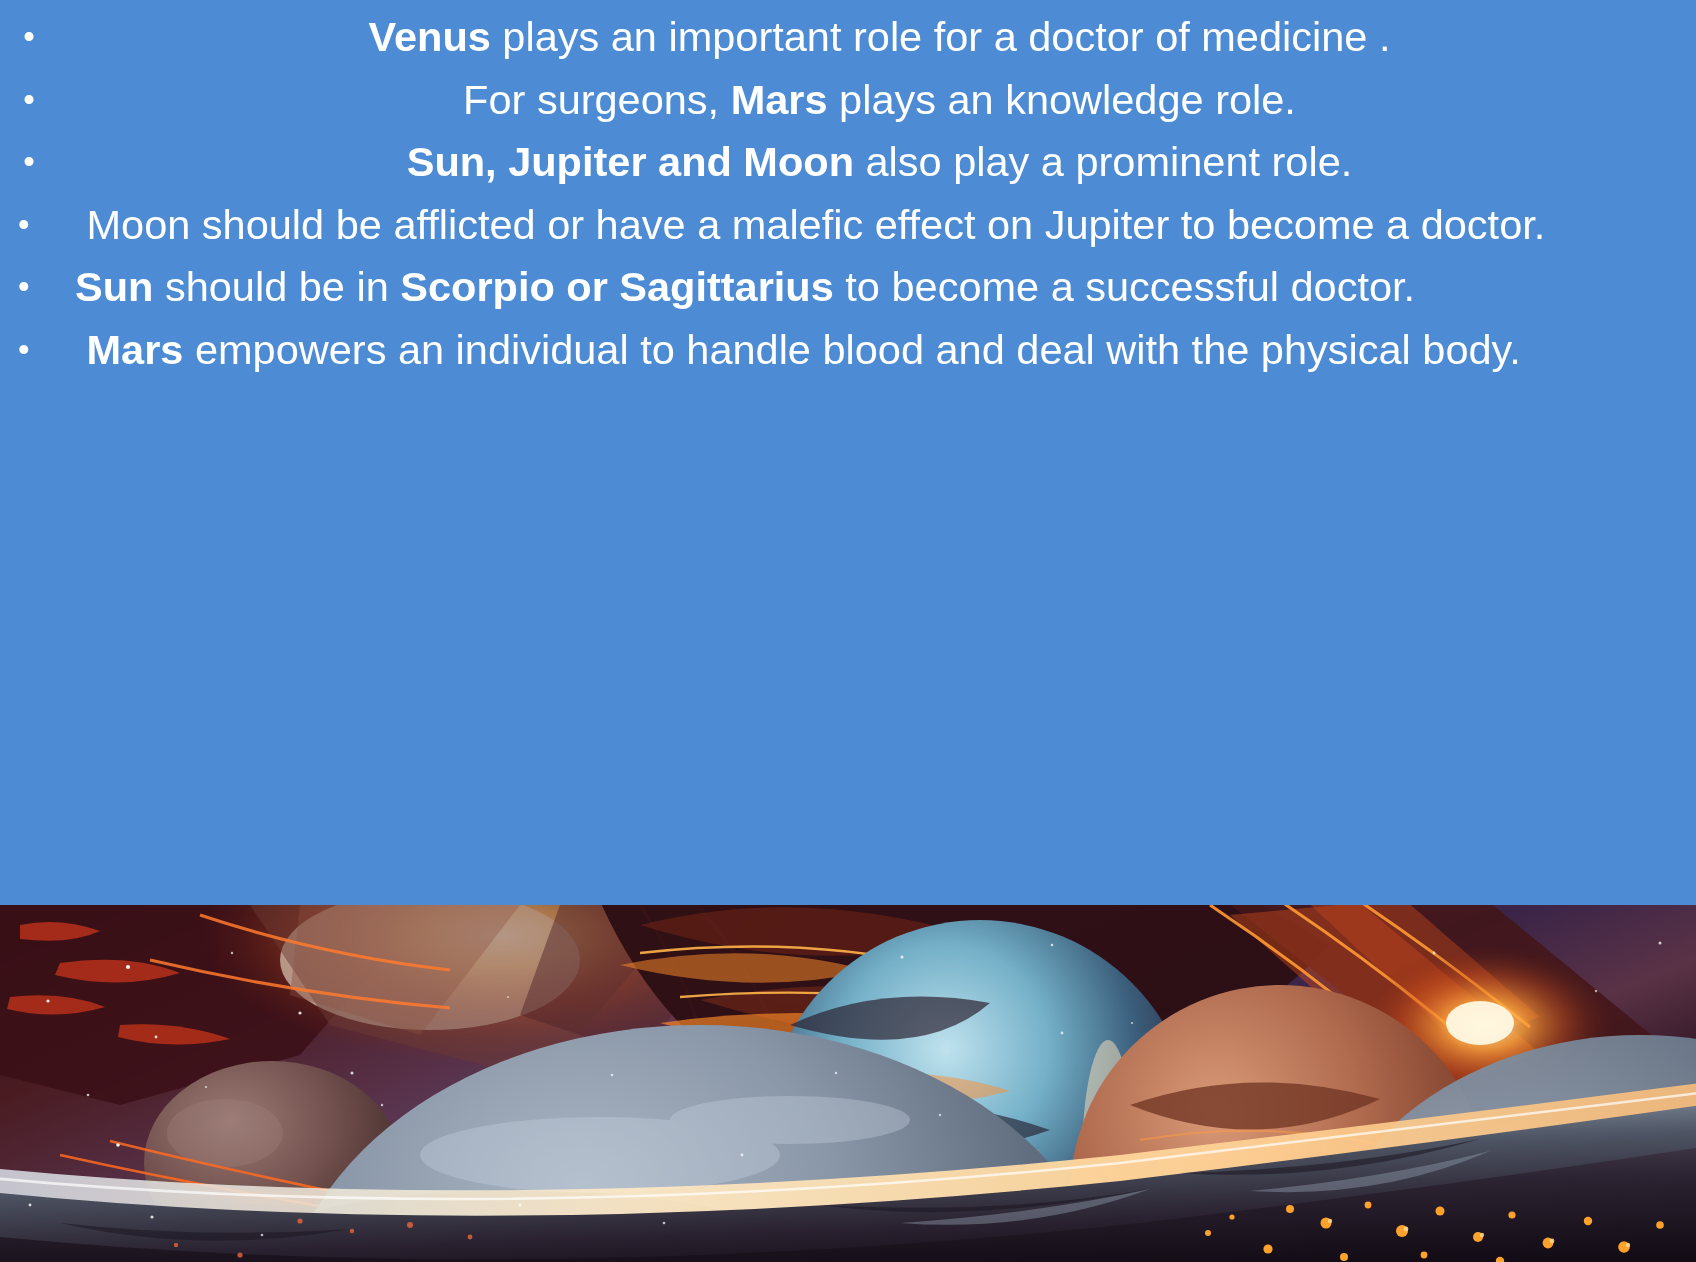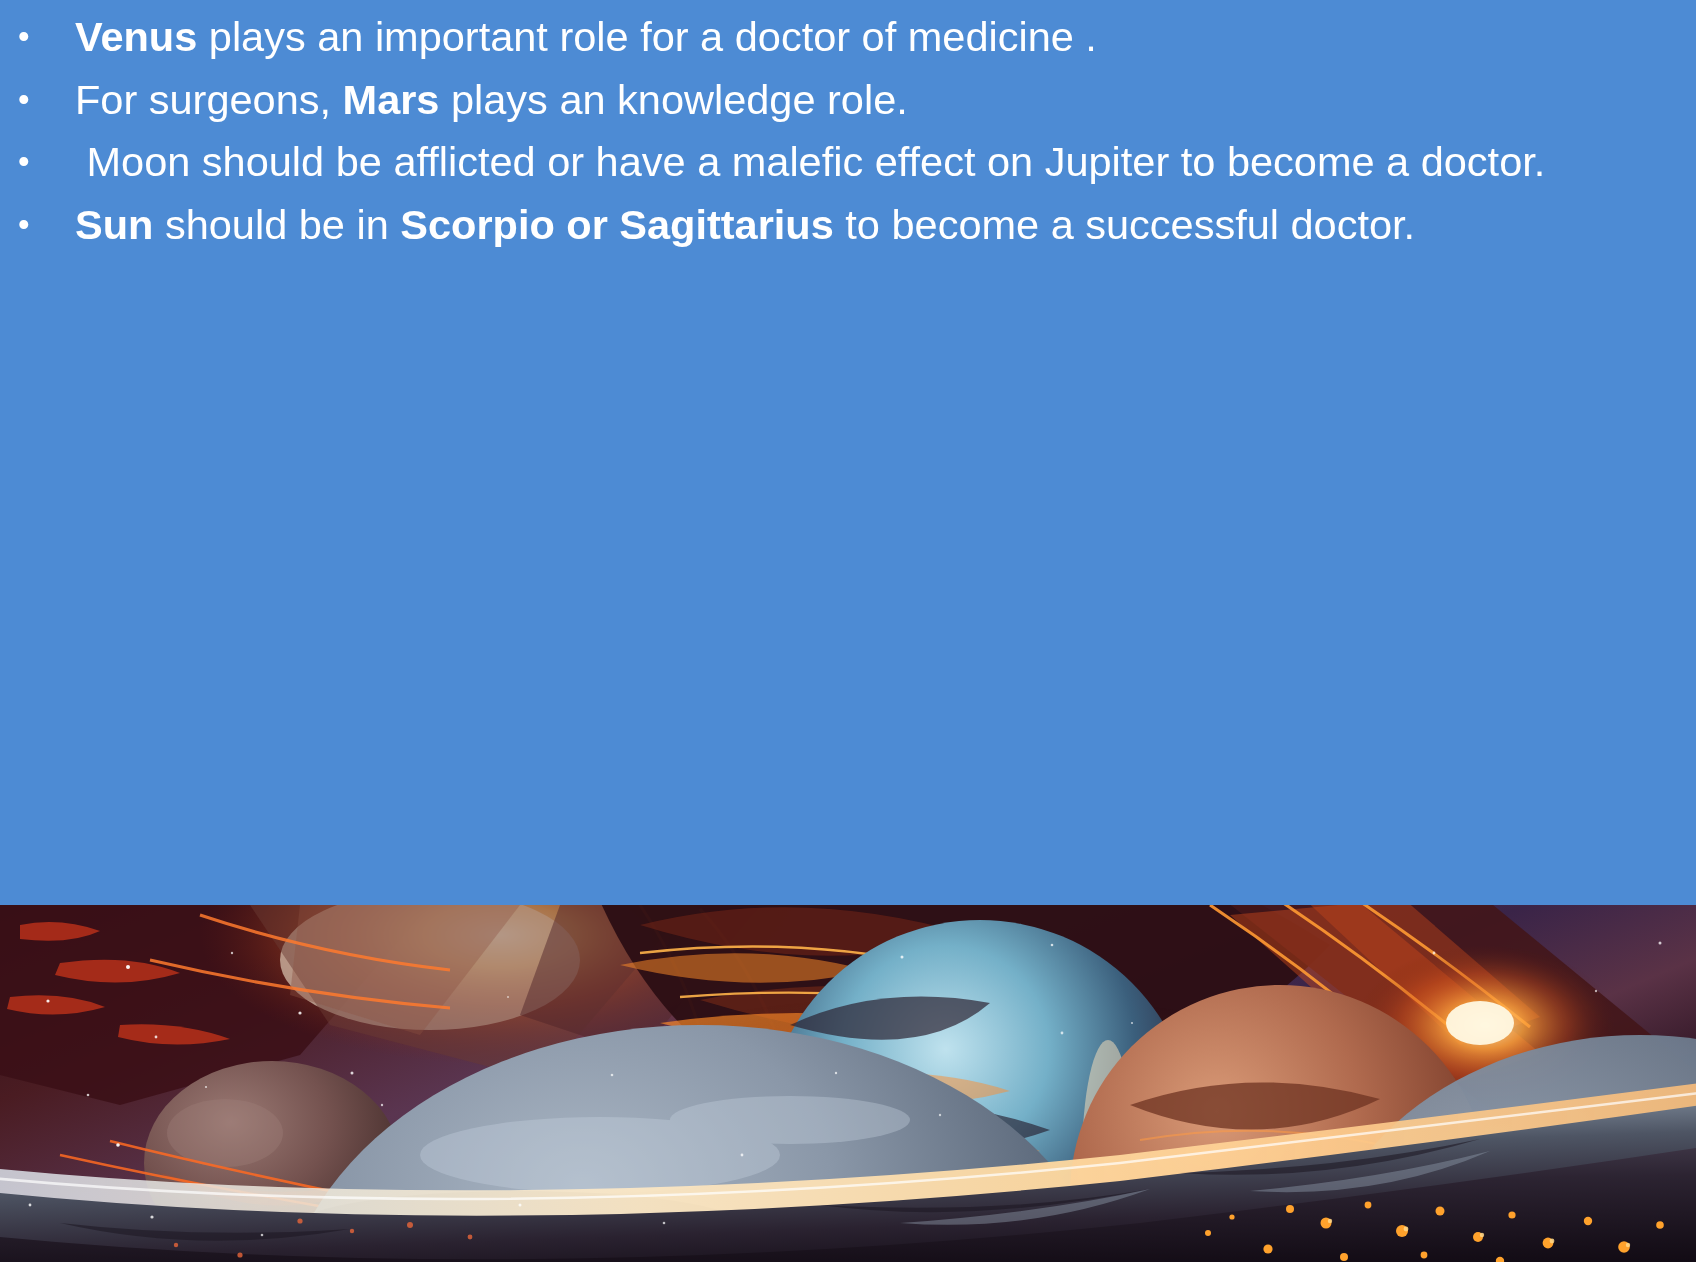--- a/index.html
+++ b/index.html
@@ -36,21 +36,21 @@
     margin: 0;
     padding: 0;
   }
   li.bullet {
     position: relative;
     color: #ffffff;
     font-size: 41.5px;
     line-height: 62.5px;
     padding-left: 75px;
     margin: 0;
-    text-align: left;
+    text-align: center;
     -webkit-font-smoothing: antialiased;
   }
   li.bullet.justify {
     text-align: justify;
     text-align-last: left;
   }
   li.bullet::before {
     content: "\2022";
     position: absolute;
     left: 18px;
@@ -86,32 +86,38 @@
     <ul class="bullets">
 
       <li class="bullet">
         <b>Venus</b><span> plays an important role for a doctor of medicine .</span>
       </li>
 
       <li class="bullet">
         <span>For surgeons, </span><b>Mars</b><span> plays an knowledge role.</span>
       </li>
 
+      <li class="bullet">
+        <b>Sun, Jupiter and Moon</b><span> also play a prominent role.</span>
+      </li>
 
 
       <li class="bullet justify">
         <span class="lead-space"> Moon should be afflicted or have a malefic effect on Jupiter to become a doctor.</span>
       </li>
 
 
       <li class="bullet justify">
         <b>Sun</b><span> should be in </span><b>Scorpio or Sagittarius</b><span> to become a successful doctor.</span>
       </li>
 
 
+      <li class="bullet justify">
+        <span class="lead-space"> </span><b>Mars</b><span> empowers an individual to handle blood and deal with the physical body.</span>
+      </li>
 
     </ul>
   </div>
 
   <div class="artwork">
     <svg viewBox="0 0 1696 357" preserveAspectRatio="none" xmlns="http://www.w3.org/2000/svg">
       <defs>
         <linearGradient id="skyBase" x1="0" y1="0" x2="1" y2="0.5">
           <stop offset="0%" stop-color="#2b0f18"></stop>
           <stop offset="22%" stop-color="#4a1c22"></stop>

